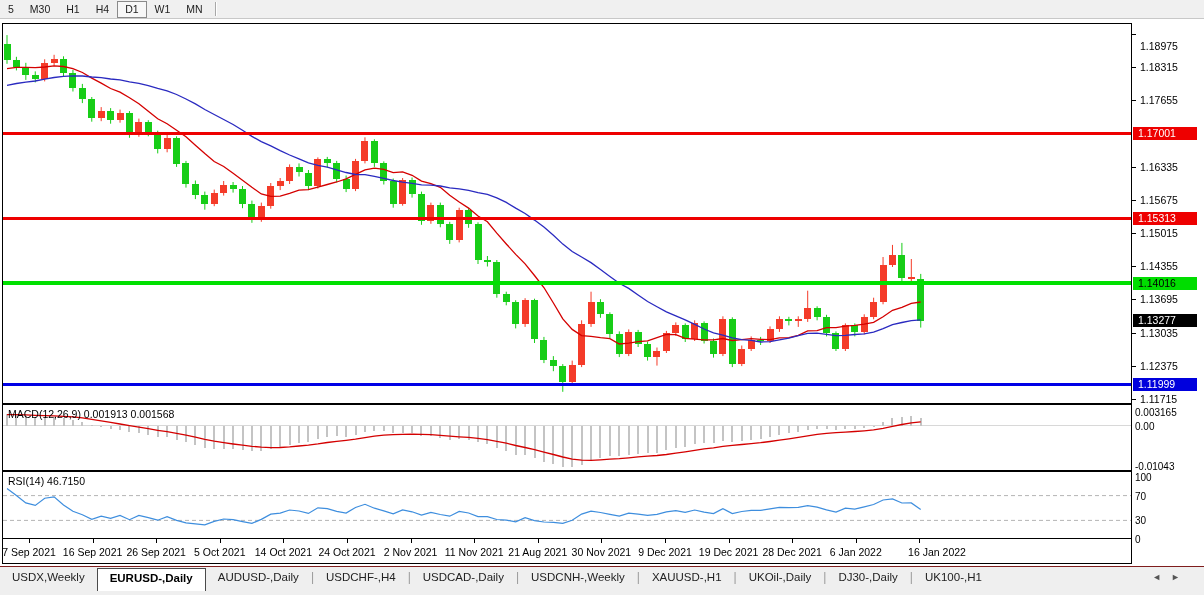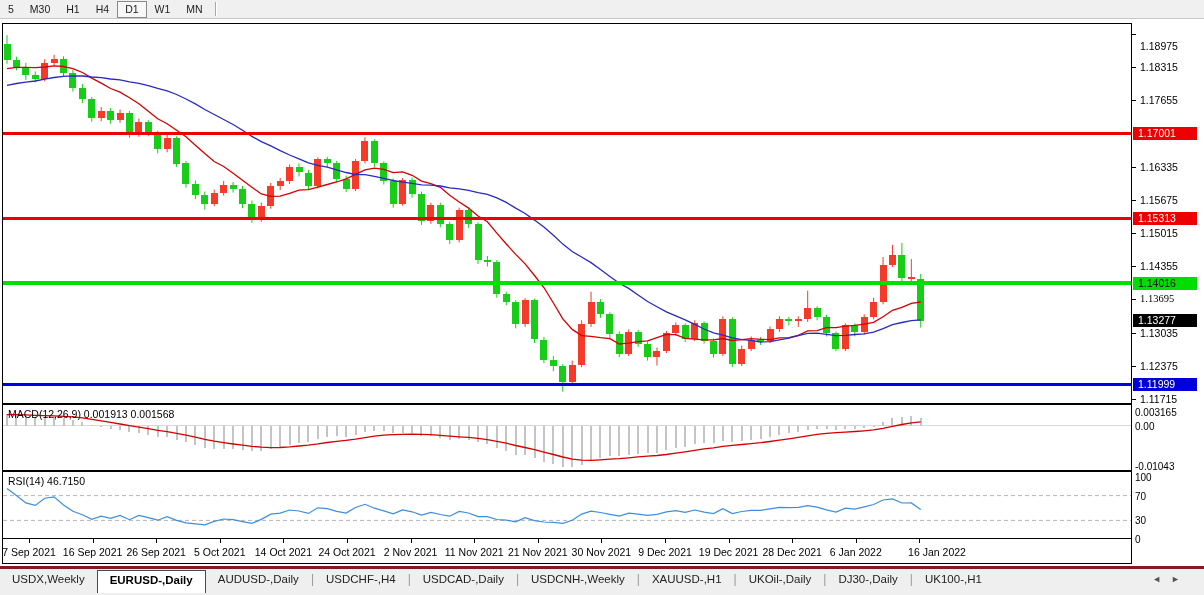--- a/index.html
+++ b/index.html
@@ -32,21 +32,21 @@
   
   #price-axis { position:absolute; left:1132px; top:23px; width:72px; height:541px; background:#fff; }
   .p-tick { position:absolute; left:0; width:4px; height:1px; background:#000; }
   .p-lbl { position:absolute; left:8px; font-size:10.5px; color:#000; white-space:nowrap; }
   .p-lbl-colored { position:absolute; left:1px; width:64px; height:13px; line-height:13px;
                    font-size:10.5px; padding-left:5px; white-space:nowrap; }
   .i-lbl { position:absolute; left:3px; font-size:10px; color:#000; white-space:nowrap; }
 
   
   #tabbar { position:absolute; left:0; top:566px; width:1204px; height:29px;
-            background:#efefef; border-top:3px solid #7f1d1d; display:flex; align-items:flex-start; }
+            background:#efefef; border-top:1px solid #7f1d1d; display:flex; align-items:flex-start; }
   .tab { height:23px; margin-top:1px; padding:3px 12px 0 12px; font-size:11.5px; color:#222;
          white-space:nowrap; cursor:default; }
   .tab.active { background:#ffffff; border:1px solid #4a4a4a; border-bottom:none; font-weight:bold; color:#000; }
   .tab-sep { color:#999; font-size:12px; padding-top:3px; }
   #tab-arrows { margin-left:auto; padding:5px 14px 0 0; color:#555; font-size:9px; letter-spacing:10px; }
 </style>
 </head>
 <body>
 
 <div id="app">
@@ -390,21 +390,21 @@
         <div class="date-lbl" style="left: 216.8px;">5 Oct 2021</div>
         <div class="date-tick" style="left: 280.4px;"></div>
         <div class="date-lbl" style="left: 280.4px;">14 Oct 2021</div>
         <div class="date-tick" style="left: 344px;"></div>
         <div class="date-lbl" style="left: 344px;">24 Oct 2021</div>
         <div class="date-tick" style="left: 407.6px;"></div>
         <div class="date-lbl" style="left: 407.6px;">2 Nov 2021</div>
         <div class="date-tick" style="left: 471.2px;"></div>
         <div class="date-lbl" style="left: 471.2px;">11 Nov 2021</div>
         <div class="date-tick" style="left: 534.8px;"></div>
-        <div class="date-lbl" style="left: 534.8px;">21 Nov 2021</div>
+        <div class="date-lbl" style="left: 534.8px;">21 Aug 2021</div>
         <div class="date-tick" style="left: 598.4px;"></div>
         <div class="date-lbl" style="left: 598.4px;">30 Nov 2021</div>
         <div class="date-tick" style="left: 662px;"></div>
         <div class="date-lbl" style="left: 662px;">9 Dec 2021</div>
         <div class="date-tick" style="left: 725.6px;"></div>
         <div class="date-lbl" style="left: 725.6px;">19 Dec 2021</div>
         <div class="date-tick" style="left: 789.2px;"></div>
         <div class="date-lbl" style="left: 789.2px;">28 Dec 2021</div>
         <div class="date-tick" style="left: 852.8px;"></div>
         <div class="date-lbl" style="left: 852.8px;">6 Jan 2022</div>
@@ -422,21 +422,21 @@
       <div class="p-lbl" style="top: 71px;">1.17655</div>
       <div class="p-tick" style="top: 144px;"></div>
       <div class="p-lbl" style="top: 138px;">1.16335</div>
       <div class="p-tick" style="top: 177px;"></div>
       <div class="p-lbl" style="top: 171px;">1.15675</div>
       <div class="p-tick" style="top: 210px;"></div>
       <div class="p-lbl" style="top: 204px;">1.15015</div>
       <div class="p-tick" style="top: 243px;"></div>
       <div class="p-lbl" style="top: 237px;">1.14355</div>
       <div class="p-tick" style="top: 276px;"></div>
-      <div class="p-lbl" style="top: 270px; font-family: Liberation Serif, serif;">1.13695</div>
+      <div class="p-lbl" style="top: 270px;">1.13695</div>
       <div class="p-tick" style="top: 310px;"></div>
       <div class="p-lbl" style="top: 304px;">1.13035</div>
       <div class="p-tick" style="top: 343px;"></div>
       <div class="p-lbl" style="top: 337px;">1.12375</div>
       <div class="p-tick" style="top: 376px;"></div>
       <div class="p-lbl" style="top: 370px;">1.11715</div>
       <div class="p-lbl-colored" style="top: 104px; background: rgb(238, 0, 0); color: rgb(255, 255, 255);">1.17001</div>
       <div class="p-lbl-colored" style="top: 189px; background: rgb(238, 0, 0); color: rgb(255, 255, 255);">1.15313</div>
       <div class="p-lbl-colored" style="top: 254px; background: rgb(0, 221, 0); color: rgb(0, 0, 0);">1.14016</div>
       <div class="p-lbl-colored" style="top: 355px; background: rgb(0, 0, 221); color: rgb(255, 255, 255);">1.11999</div>

